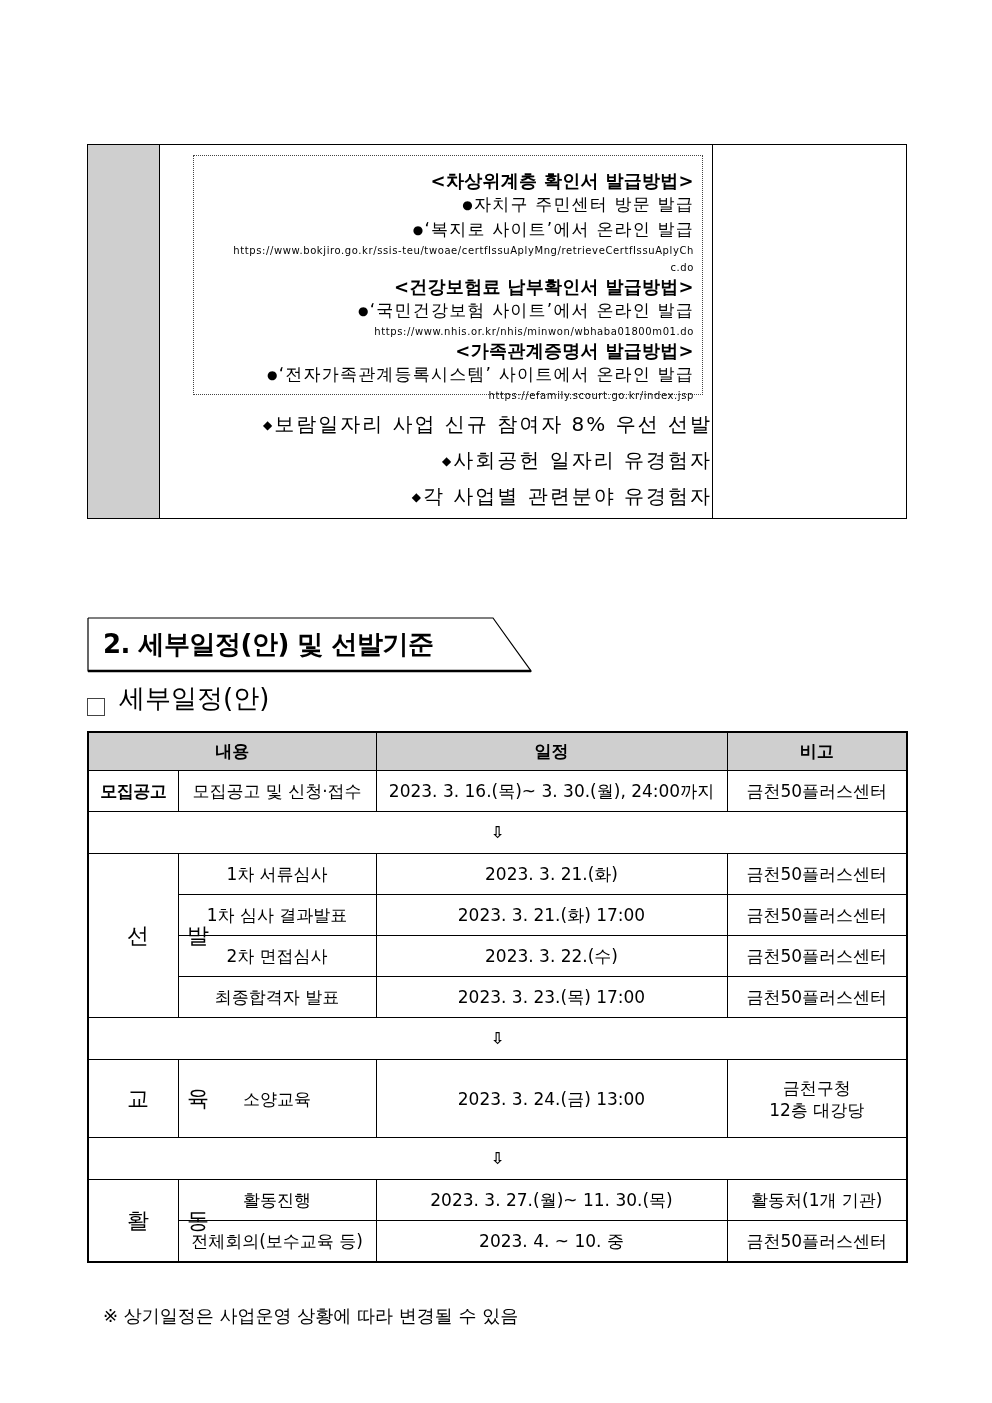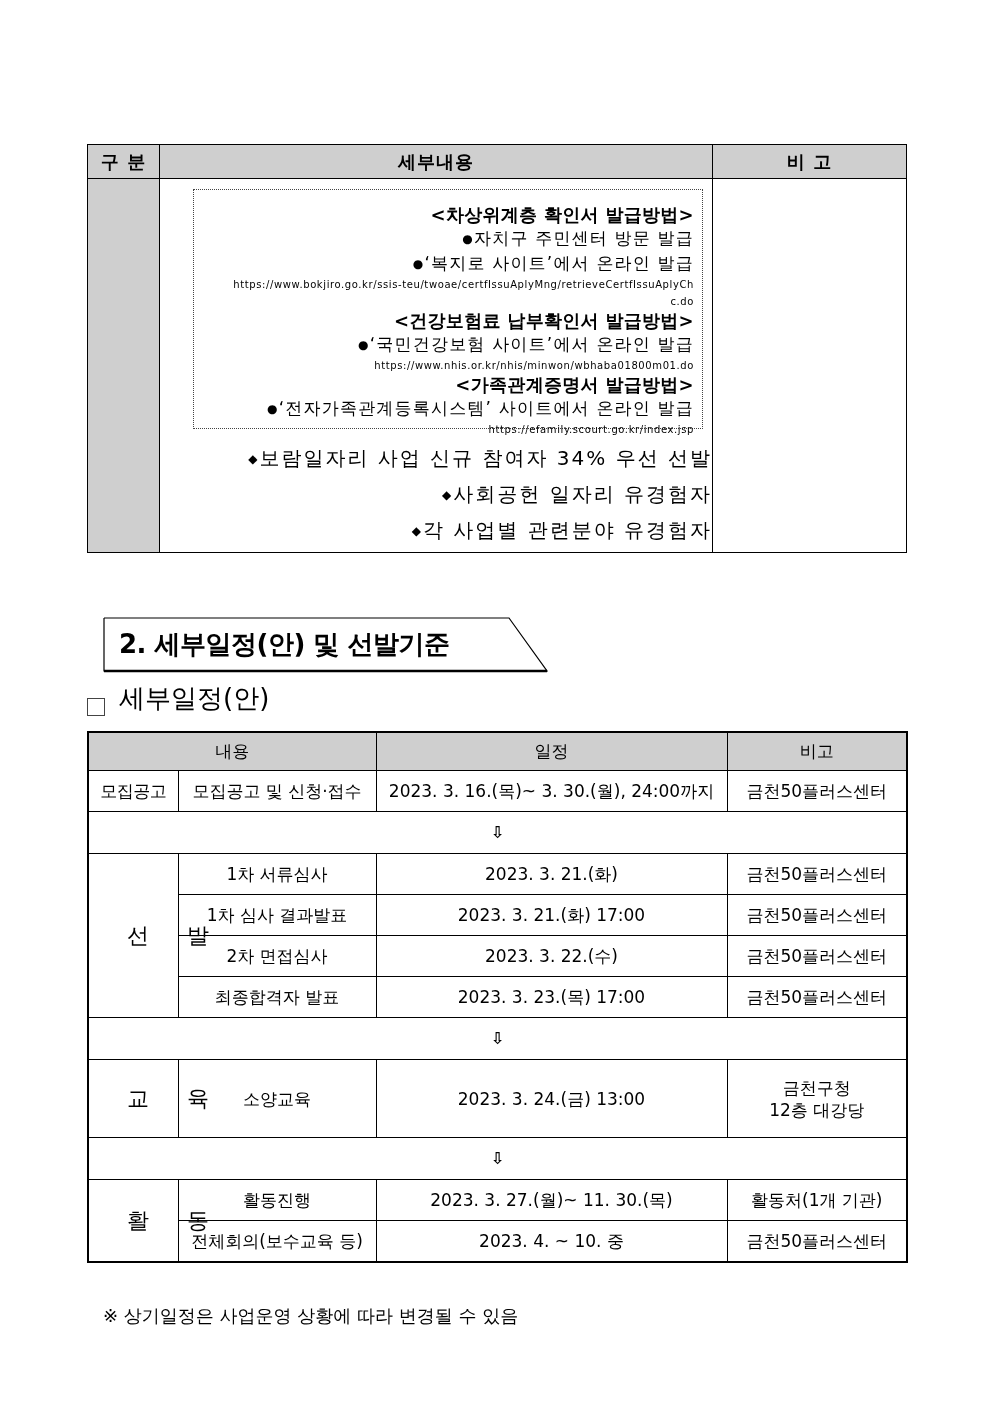--- a/index.html
+++ b/index.html
@@ -26,21 +26,21 @@
     }
     .dotbox .h { font-size: 18px; font-weight: bold; line-height: 22px; white-space: nowrap; letter-spacing: 0.3px; }
     .dotbox .b { font-size: 17px; line-height: 24px; white-space: nowrap; letter-spacing: 1.2px; }
     .dotbox .b .dot, .bul .dot { display: inline-block; width: 16px; font-size: 12px; vertical-align: middle; }
     .dotbox .u { font-size: 10px; line-height: 17px; padding-left: 24px; letter-spacing: 0.6px; word-break: break-all; }
     .bul { font-size: 20px; line-height: 34.5px; padding-left: 8px; letter-spacing: 2px; white-space: nowrap; }
     .bullets { padding-top: 12px; padding-bottom: 4px; }
 
     
     .sec-title {
-      position: absolute; left: 103px; top: 617px; width: 445px; height: 52px;
+      position: absolute; left: 87px; top: 617px; width: 445px; height: 52px;
     }
     .sec-title svg { position: absolute; left: 0; top: 0; }
     .sec-title .txt {
       position: absolute; left: 16px; top: 10px; font-size: 26px; font-weight: bold;
       letter-spacing: -0.5px; white-space: nowrap;
     }
     .subhead {
       position: absolute; left: 87px; top: 681px; font-size: 26px; white-space: nowrap;
       display: flex; align-items: flex-end;
     }
@@ -51,63 +51,58 @@
 
     
     .t2 {
       position: absolute; left: 87px; top: 731px; width: 819px;
       border-collapse: collapse; table-layout: fixed; border: 2.5px solid #000;
     }
     .t2 td, .t2 th {
       border: 1.2px solid #000; text-align: center; font-size: 17px;
       padding: 0; white-space: nowrap;
     }
-    .t2 th { background: #cfcfcf; font-weight: normal; height: 37px; border-bottom: 1.5px solid #000; }
+    .t2 th { background: #cfcfcf; font-weight: bold; height: 37px; border-bottom: 1.5px solid #000; }
     .t2 td { height: 40px; }
     .t2 .cat { font-size: 22px; letter-spacing: 38px; padding-left: 38px; }
-    .t2 .cat-bold { font-weight: normal; letter-spacing: -0.5px; }
+    .t2 .cat-bold { font-weight: bold; letter-spacing: -0.5px; }
     .t2 .arrow { height: 41px; font-size: 16px; font-weight: bold; }
     .t2 .tall { height: 77px; line-height: 22px; margin-left: 40px; }
 
     .note {
       position: absolute; left: 103px; top: 1304px; font-size: 18px; white-space: nowrap;
     }
   </style>
 </head>
 <body>
 
 <table class="t1">
   <colgroup>
       <col style="width:72px">
       <col style="width:553px">
       <col style="width:194px">
     </colgroup>
   <tbody>
-      <tr>
-    <th>구 분</th>
-    <th>세부내용</th>
-    <th>비 고</th>
-  </tr>
   <tr>
     <td class="gubun-cell"></td>
     <td class="content-cell">
       <div class="dotbox">
         <div class="h">&lt;차상위계층 확인서 발급방법&gt;</div>
         <div class="b"><span class="dot">●</span><span>자치구 주민센터 방문 발급</span></div>
         <div class="b"><span class="dot">●</span><span>‘복지로 사이트’에서 온라인 발급</span></div>
         <div class="u">https://www.bokjiro.go.kr/ssis-teu/twoae/certfIssuAplyMng/retrieveCertfIssuAplyChc.do</div>
         <div class="h">&lt;건강보험료 납부확인서 발급방법&gt;</div>
         <div class="b"><span class="dot">●</span><span>‘국민건강보험 사이트’에서 온라인 발급</span></div>
         <div class="u">https://www.nhis.or.kr/nhis/minwon/wbhaba01800m01.do</div>
         <div class="h">&lt;가족관계증명서 발급방법&gt;</div>
         <div class="b"><span class="dot">●</span><span>‘전자가족관계등록시스템’ 사이트에서 온라인 발급</span></div>
         <div class="u">https://efamily.scourt.go.kr/index.jsp</div>
       </div>
       <div class="bullets">
-        <div class="bul"><span class="dot">◆</span><span>보람일자리 사업 신규 참여자 34% 우선 선발</span></div>
+        <div class="bul"><span class="dot">◆</span><span>보람일자리 사업 신규 참여자 8% 우선 선발</span></div>
         <div class="bul"><span class="dot">◆</span><span>사회공헌 일자리 유경험자</span></div>
         <div class="bul"><span class="dot">◆</span><span>각 사업별 관련분야 유경험자</span></div>
       </div>
     </td>
     <td class="bigo-cell"></td>
   </tr>
 </tbody>
   </table>
 
 <div class="sec-title">

